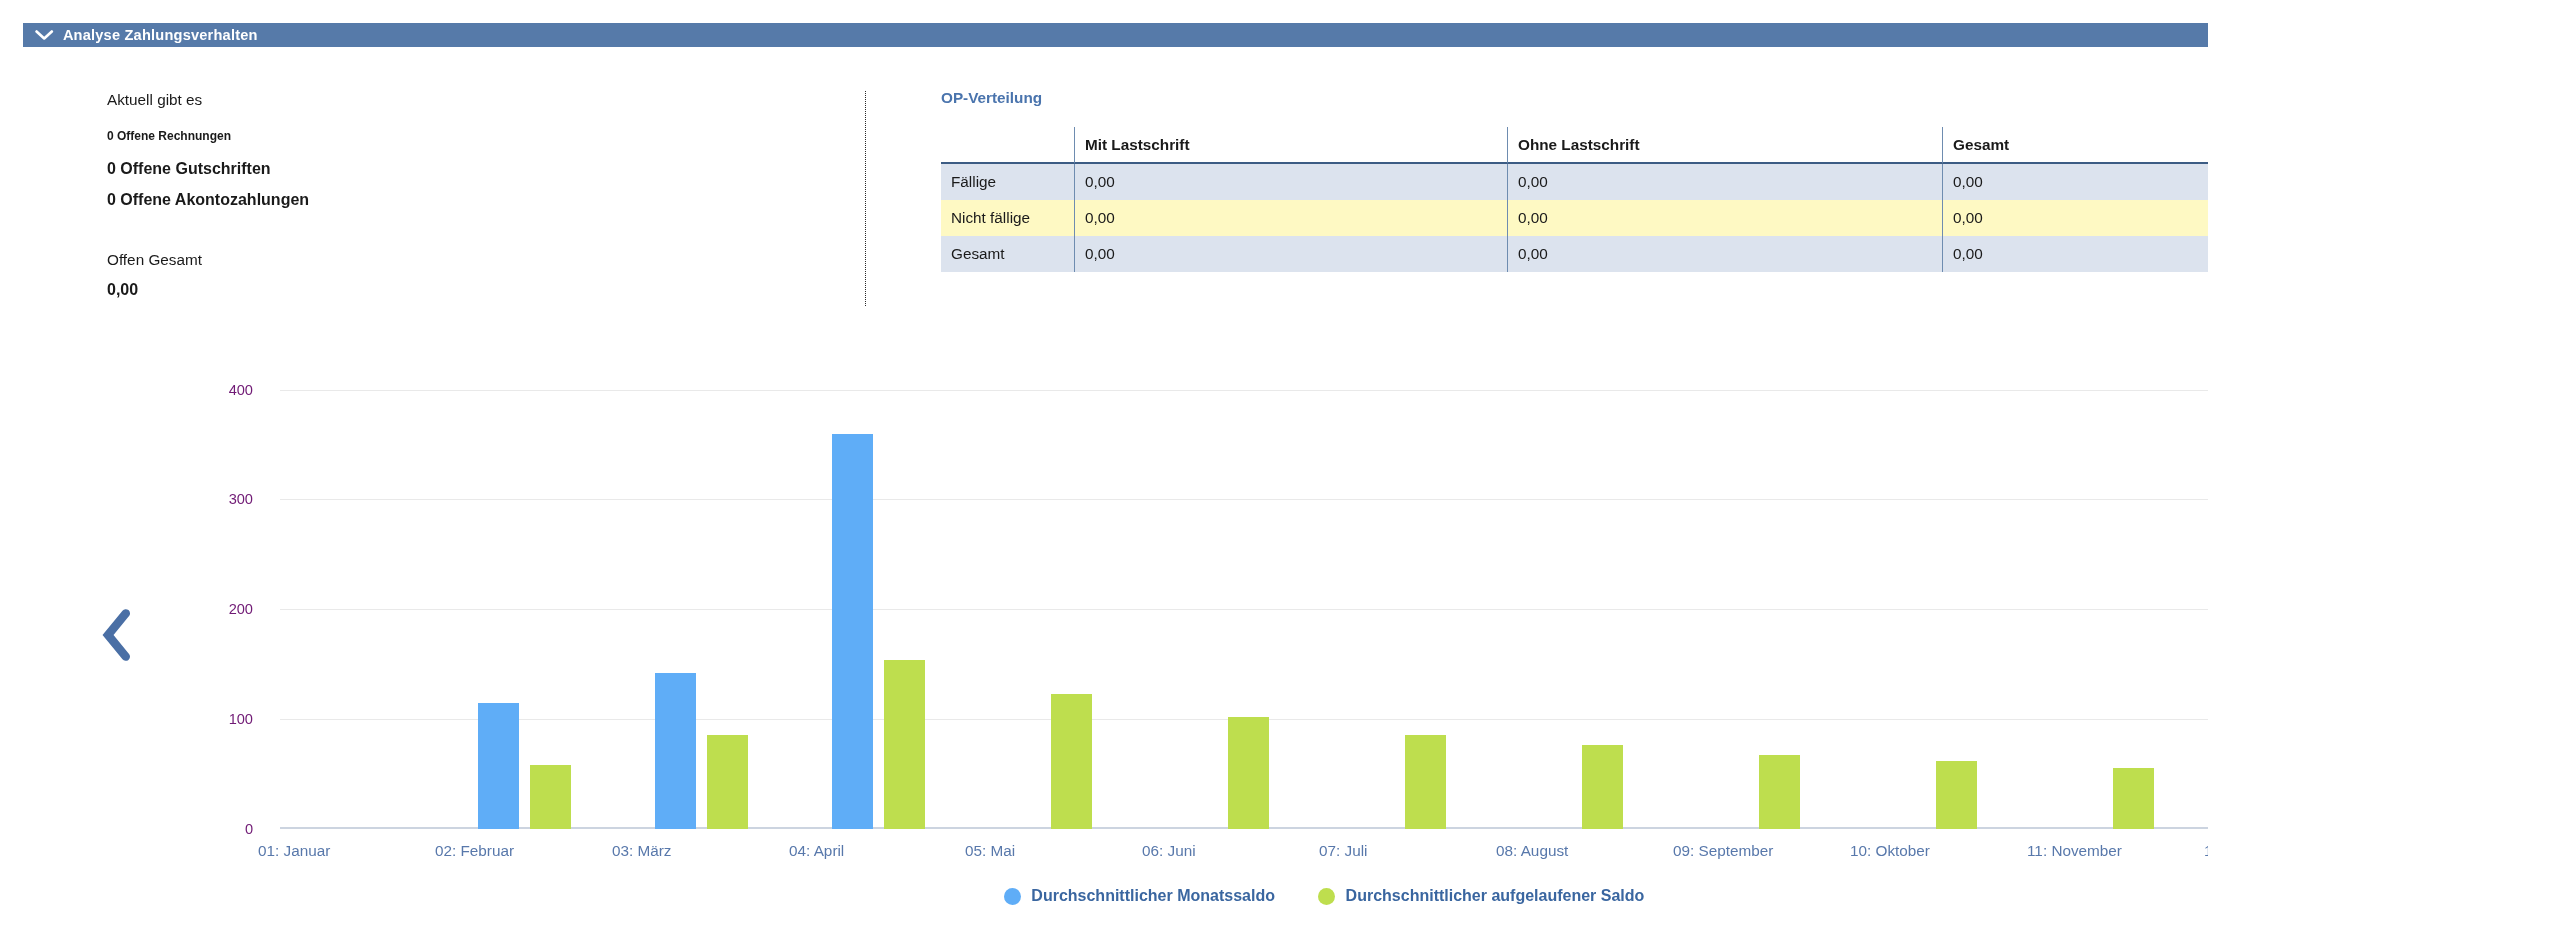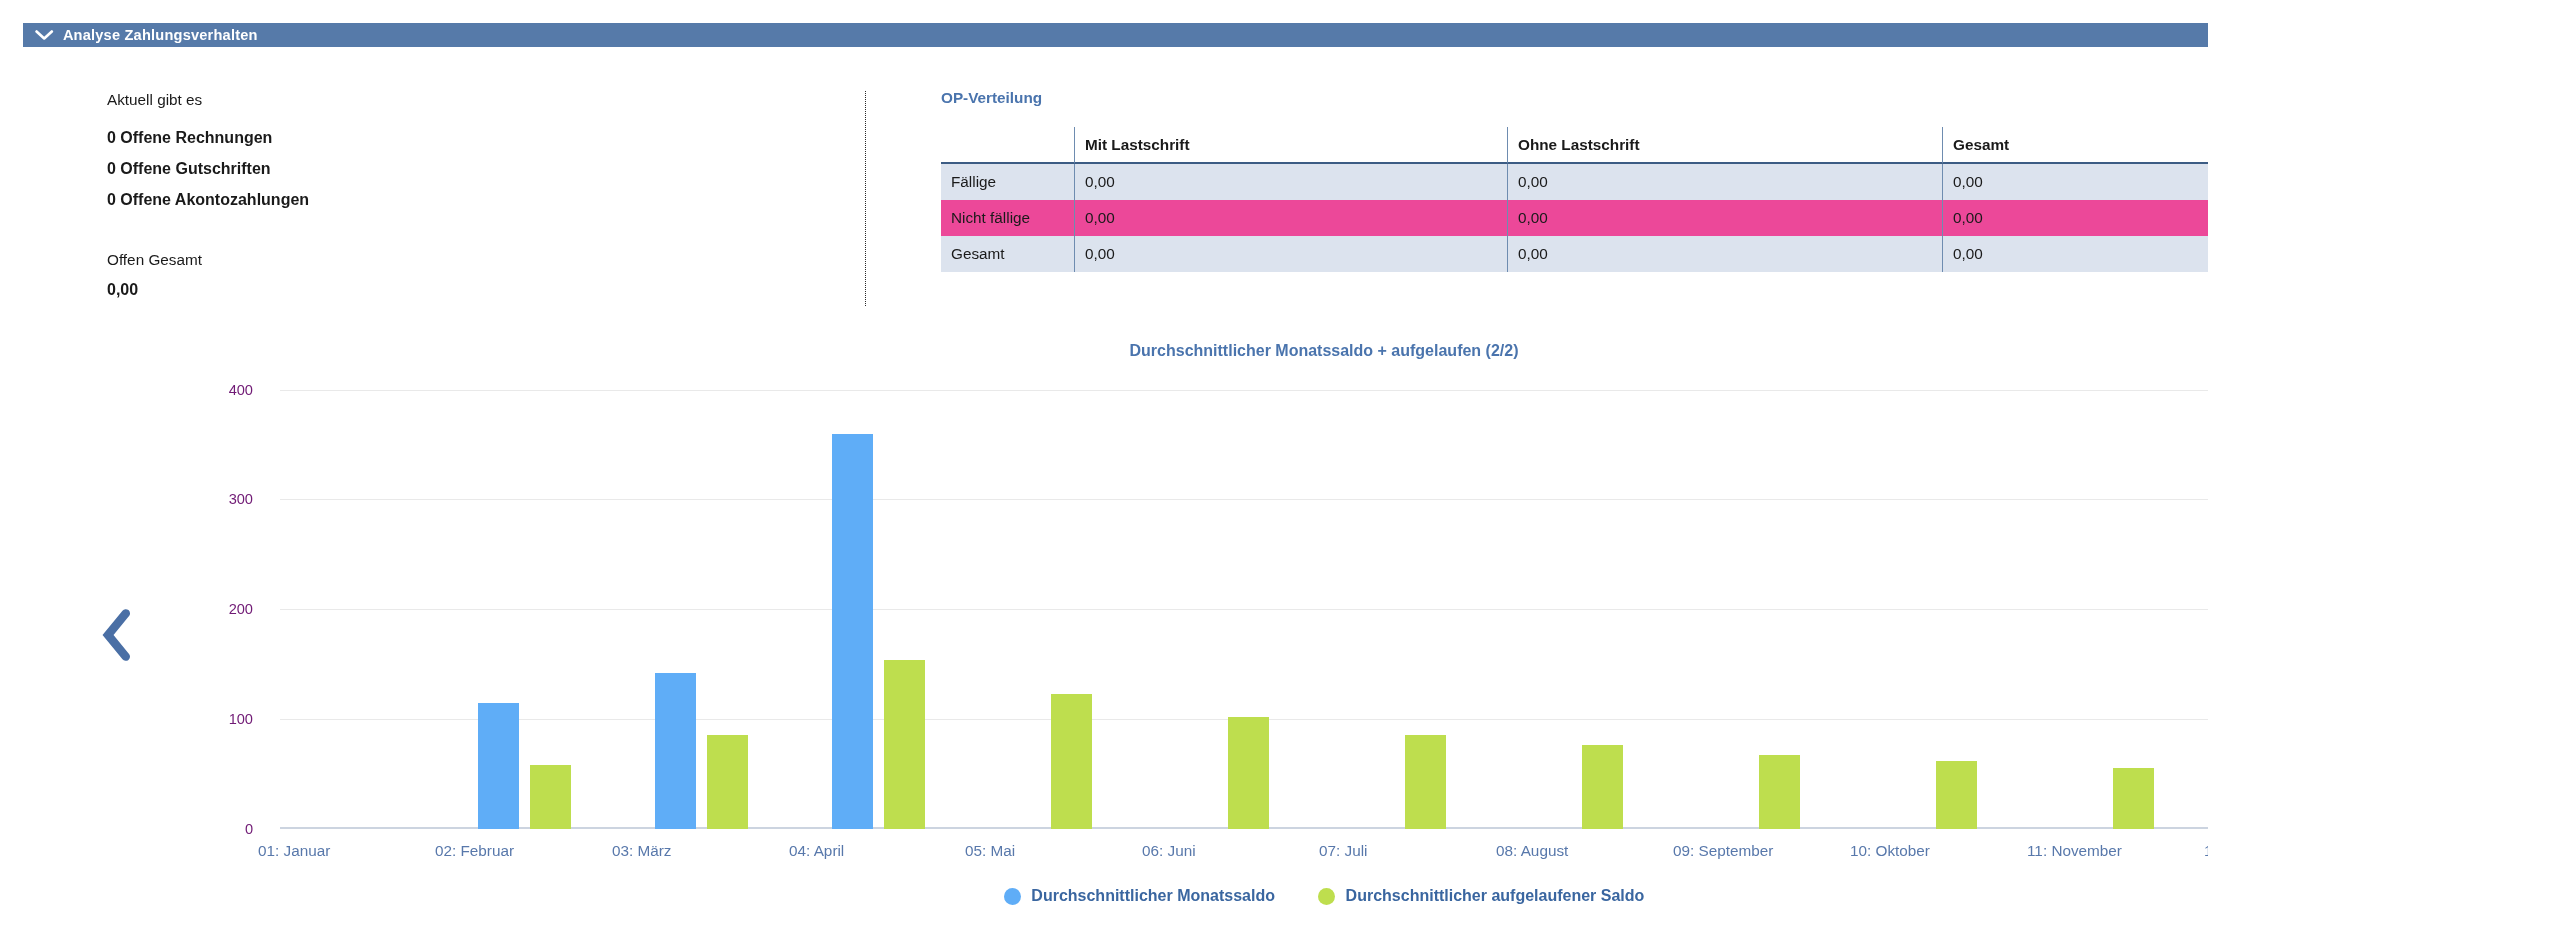--- a/index.html
+++ b/index.html
@@ -11,38 +11,38 @@
     background:#567aa9;display:flex;align-items:center;}
   .panel-header .chev{margin-left:12.3px;display:flex;align-items:center;}
   .panel-header .title{color:#fff;font-weight:bold;font-size:14.6px;margin-left:9.2px;letter-spacing:0.2px;}
   .panel-header .close{position:absolute;right:12.3px;top:0;height:24px;display:flex;align-items:center;
     color:#fff;font-size:14px;font-weight:bold;cursor:pointer;}
 
   
   .summary{position:absolute;left:107px;top:91px;width:690px;}
   .summary div{position:absolute;white-space:nowrap;}
   .s-intro{top:0;font-size:15.3px;}
-  .s-i0{top:38px;font-size:16px;font-weight:bold;}
+  .s-i0{top:38px;font-size:12px;font-weight:bold;}
   .s-i1{top:69px;font-size:16px;font-weight:bold;}
   .s-i2{top:100px;font-size:16px;font-weight:bold;}
   .s-tl{top:160px;font-size:15.3px;}
   .s-tv{top:190px;font-size:16px;font-weight:bold;}
 
   
   .vdivider{position:absolute;left:865px;top:91px;height:215px;width:0;border-left:1.5px dotted #2a2a2a;}
 
   
   .op-title{position:absolute;left:941px;top:89px;font-size:15.3px;font-weight:bold;color:#4a74ad;}
   .op-table{position:absolute;left:941px;top:127px;display:grid;
     grid-template-columns:133px 433px 435px 522px;grid-template-rows:37px 36px 36px 36px;}
   .op-table .cell{display:flex;align-items:center;font-size:15.3px;padding-left:10px;box-sizing:border-box;}
   .op-table .hd{font-weight:bold;background:#fff;border-bottom:2.3px solid #3c5c84;}
   .op-table .vsep{border-left:1.5px solid #6e8cb0;}
   .op-table .odd{background:#dce3ee;}
-  .op-table .even{background:#ec4899;}
+  .op-table .even{background:#fef9c3;}
 
   
   .chart-title{position:absolute;left:280px;top:342px;width:2088px;text-align:center;
     font-size:16px;font-weight:bold;color:#4a74ad;}
   .plot{position:absolute;left:280px;top:390px;width:2088px;height:439px;}
   .gridline{position:absolute;left:0;width:100%;height:0.8px;background:#e9e9e9;}
   .baseline{height:1.5px;background:#ccd4e0;}
   .ytick{position:absolute;left:-104px;width:77px;text-align:right;font-size:14.6px;color:#701a75;height:18.4px;line-height:18.4px;}
   .bar{position:absolute;bottom:0;}
   .xlabel{position:absolute;width:184px;text-align:left;font-size:15.3px;color:#5878ab;white-space:nowrap;}
@@ -99,21 +99,20 @@
     <div class="cell even vsep">0,00</div>
     <div class="cell even vsep">0,00</div>
     <div class="cell even vsep">0,00</div>
 
     <div class="cell odd">Gesamt</div>
     <div class="cell odd vsep">0,00</div>
     <div class="cell odd vsep">0,00</div>
     <div class="cell odd vsep">0,00</div>
   </div>
 
-  <div class="chart-title">Durchschnittlicher Monatssaldo + aufgelaufen (2/2)</div>
   <div class="plot" id="plot">
       <div class="gridline baseline" style="top: 437px;"></div>
       <div class="ytick" style="top: 430px;">0</div>
       <div class="gridline" style="top: 329px;"></div>
       <div class="ytick" style="top: 320px;">100</div>
       <div class="gridline" style="top: 219px;"></div>
       <div class="ytick" style="top: 210px;">200</div>
       <div class="gridline" style="top: 109px;"></div>
       <div class="ytick" style="top: 100px;">300</div>
       <div class="gridline" style="top: -0.4px;"></div>

